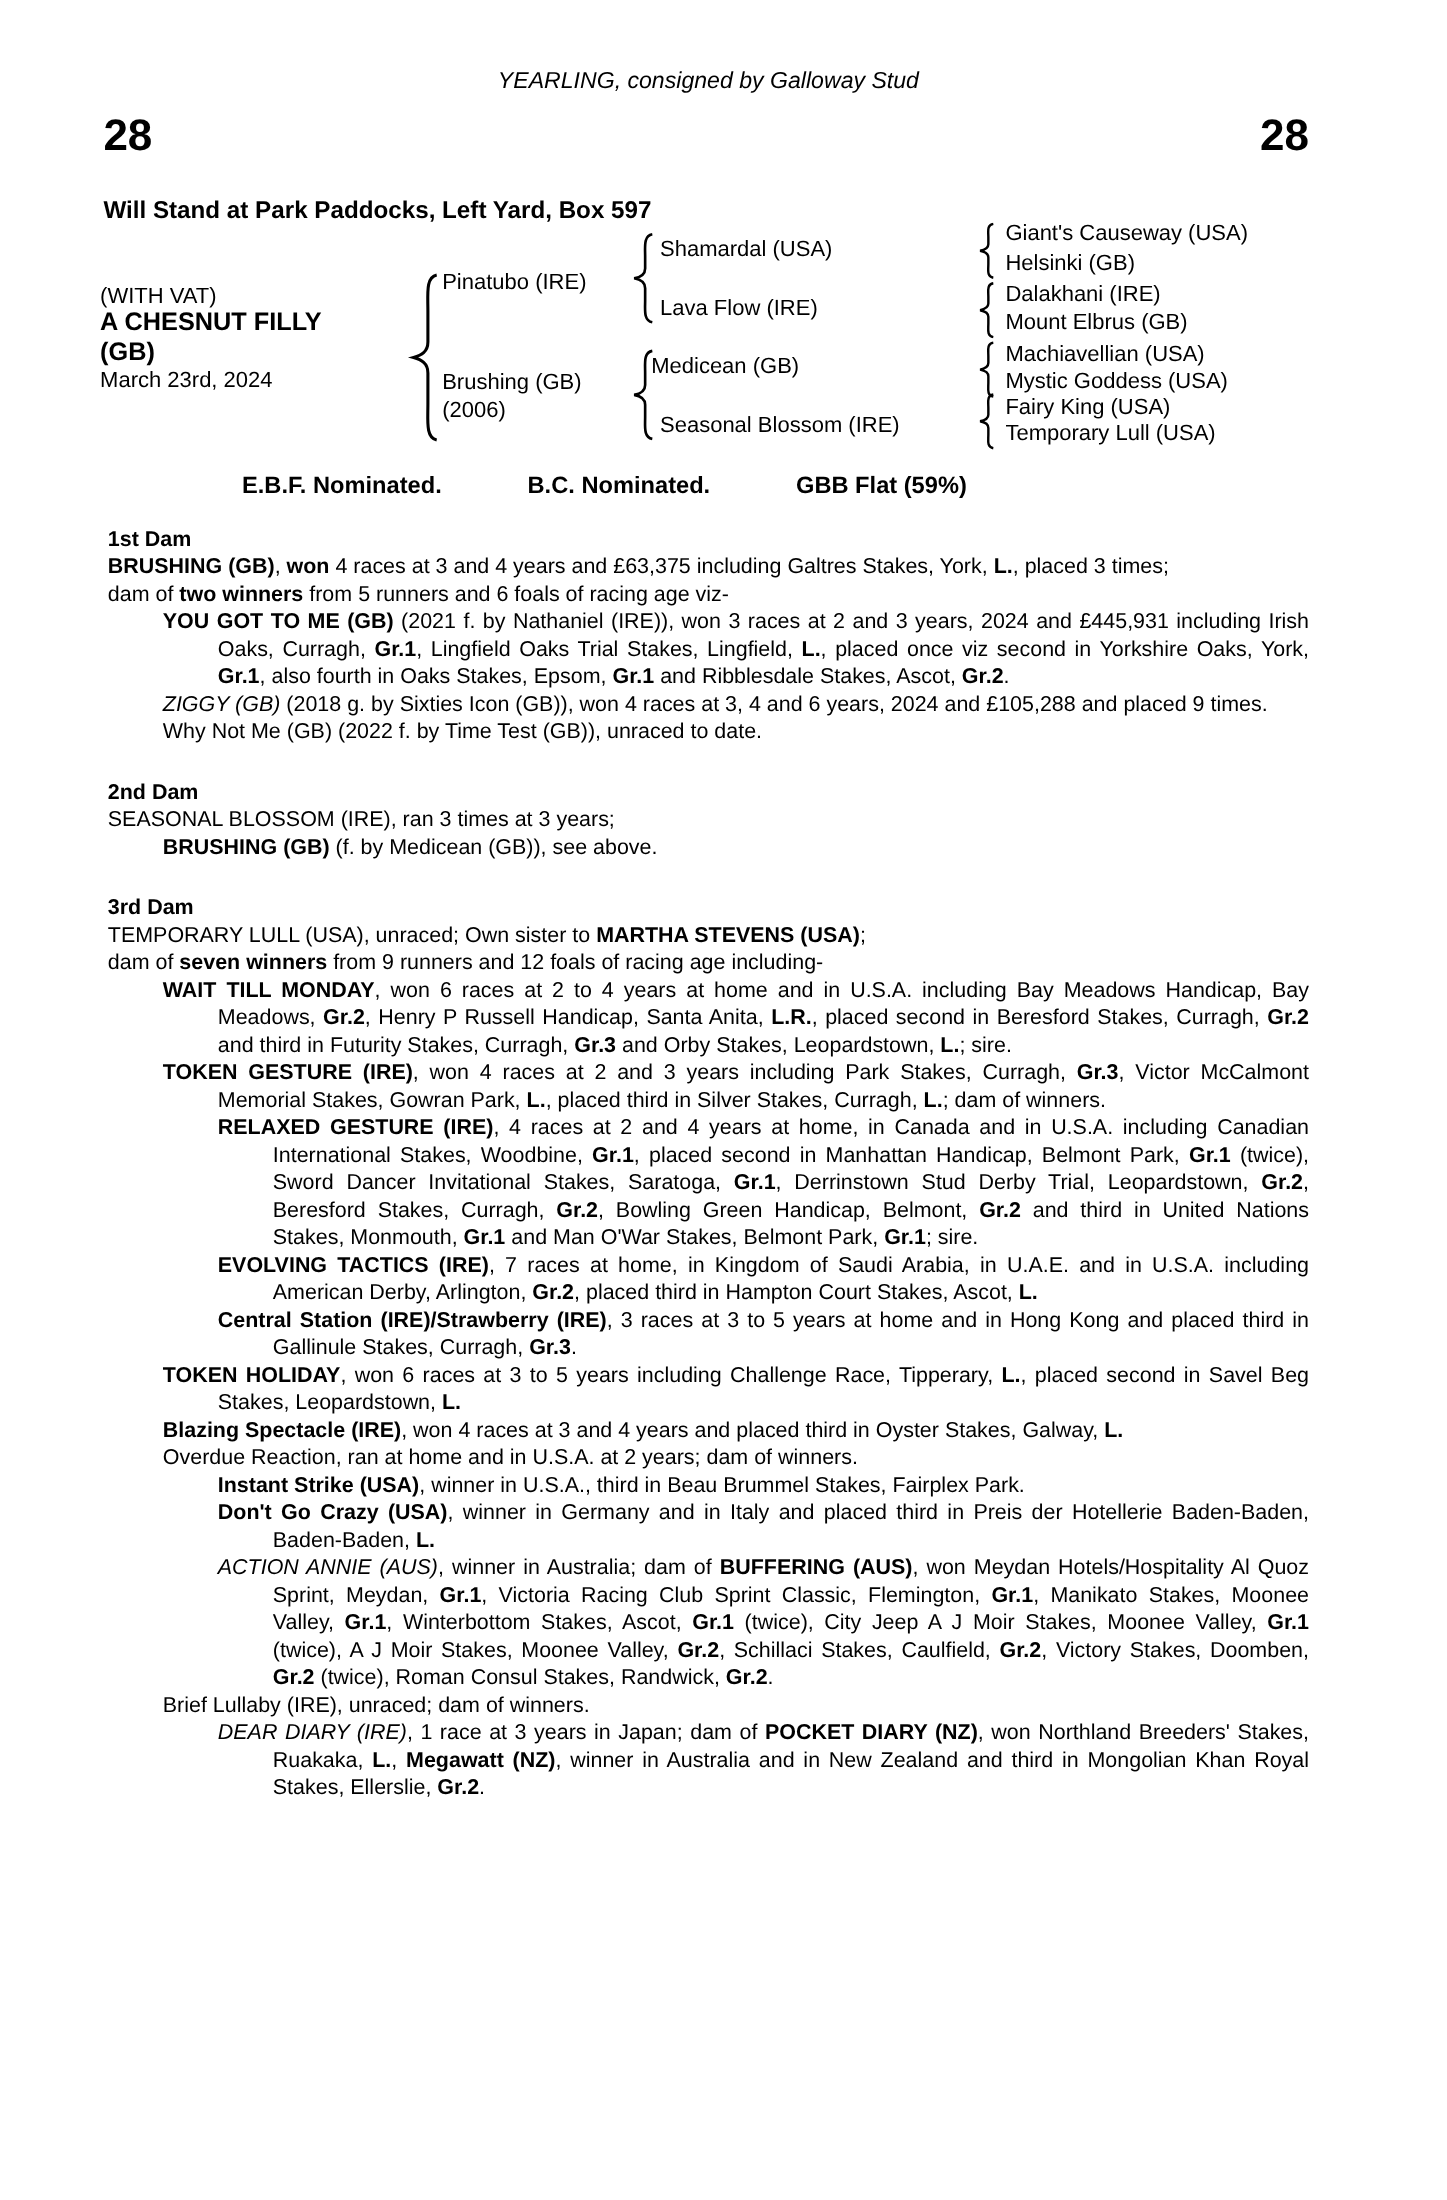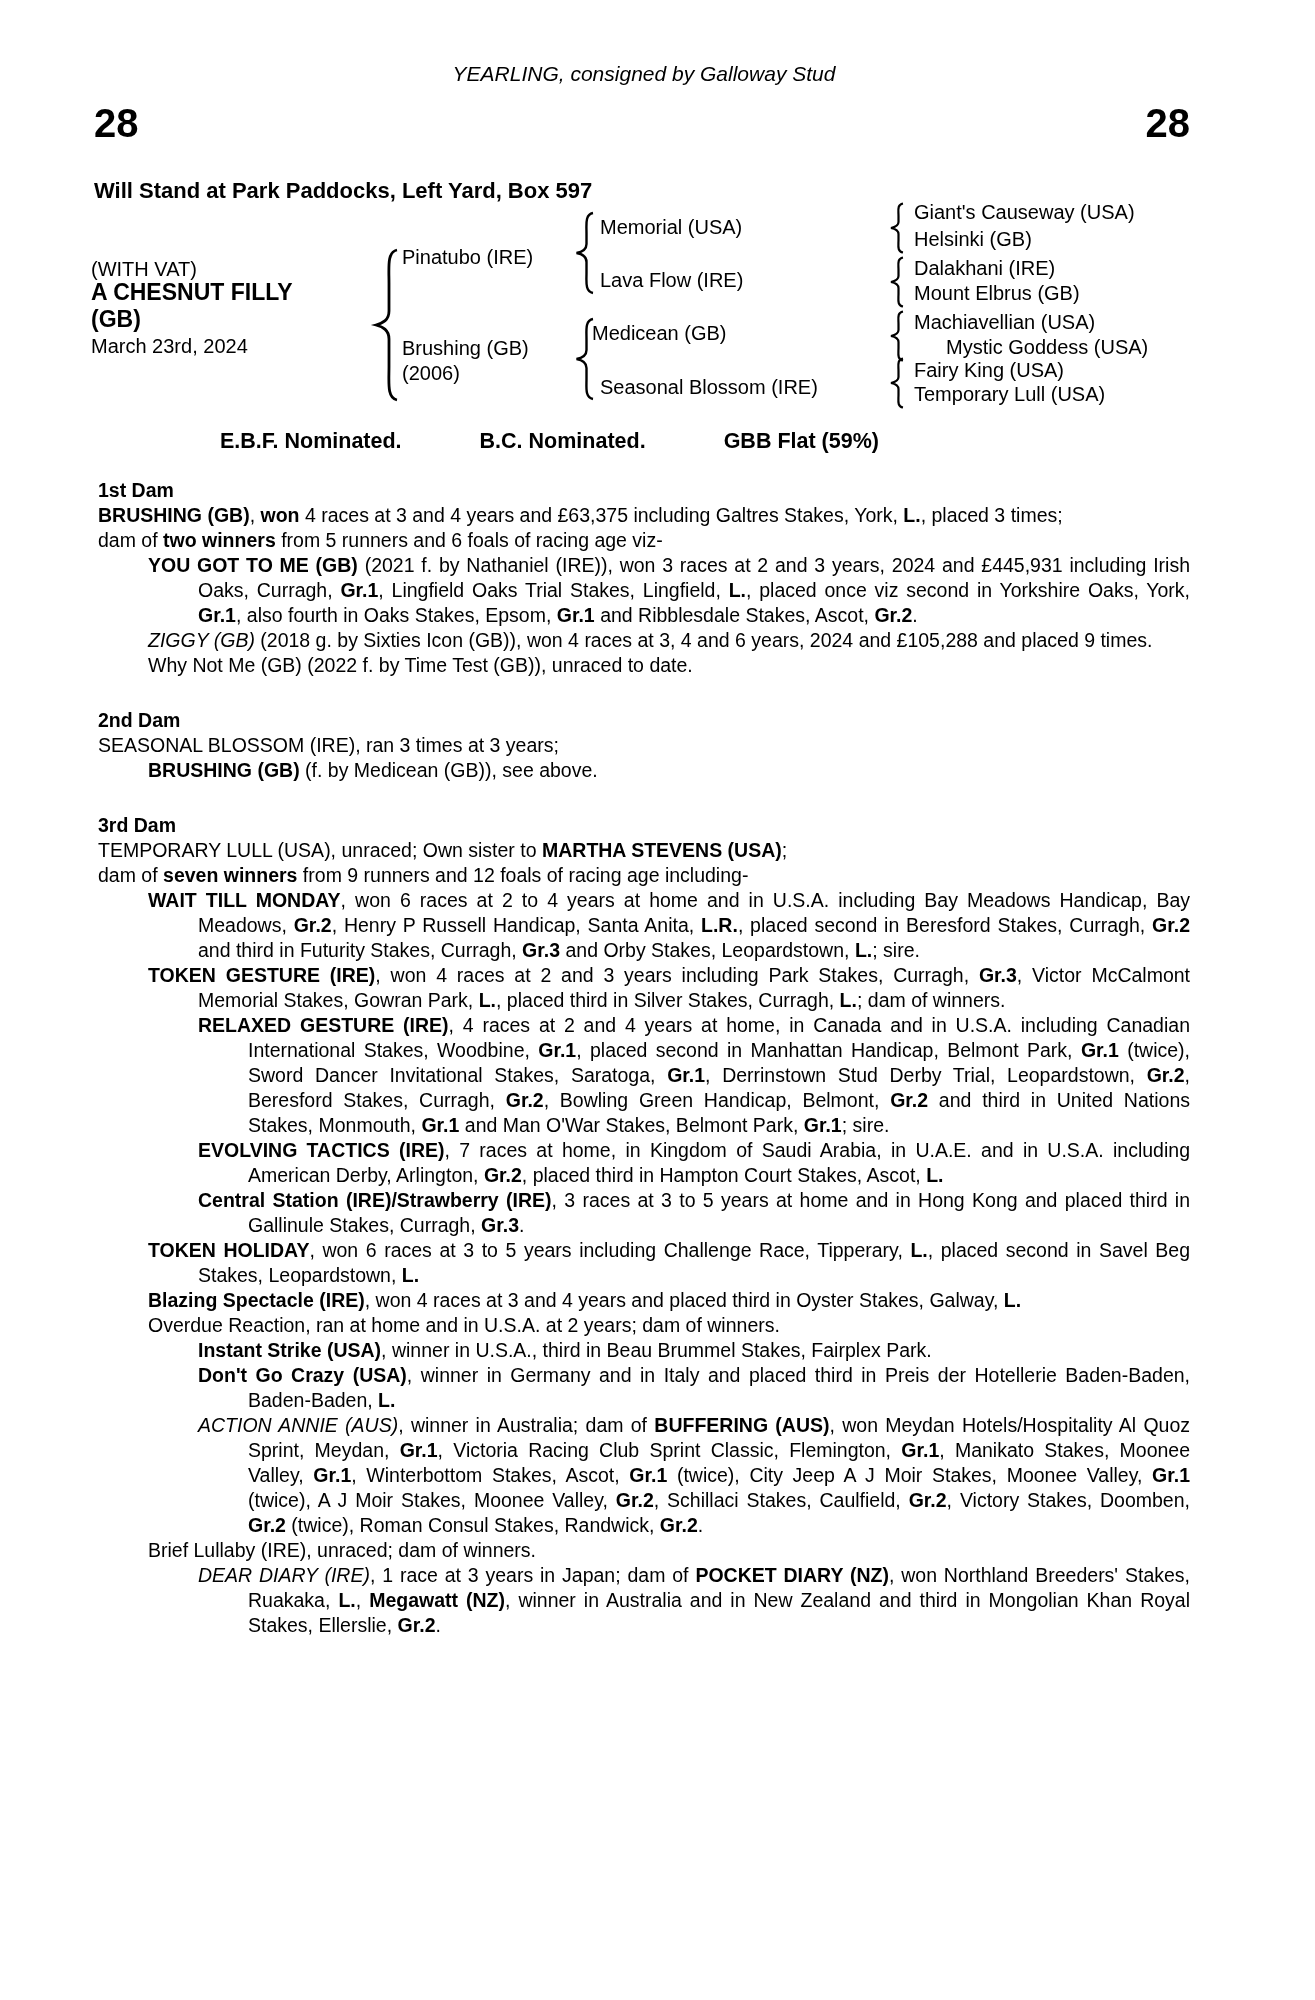--- a/index.html
+++ b/index.html
@@ -55,21 +55,21 @@
     <div class="ped-item" style="left:402px;top:141px;">Brushing (GB)</div>
     <div class="ped-item" style="left:402px;top:166px;">(2006)</div>
 
     <svg class="brace" style="left:572px;top:16px;" width="24" height="84" viewBox="0 0 24 84">
       <path d="M21 2 C13 3.5 14.5 13 14.5 22 L14.5 33 C14.5 38.5 10 41 4.5 42 C10 43 14.5 45.5 14.5 51 L14.5 62 C14.5 71 13 80.5 21 82" fill="none" stroke="#000" stroke-width="2.4"></path>
     </svg>
     <svg class="brace" style="left:572px;top:122px;" width="24" height="84" viewBox="0 0 24 84">
       <path d="M21 2 C13 3.5 14.5 13 14.5 22 L14.5 33 C14.5 38.5 10 41 4.5 42 C10 43 14.5 45.5 14.5 51 L14.5 62 C14.5 71 13 80.5 21 82" fill="none" stroke="#000" stroke-width="2.4"></path>
     </svg>
 
-    <div class="ped-item" style="left:600px;top:20px;">Memorial (USA)</div>
+    <div class="ped-item" style="left:600px;top:20px;">Shamardal (USA)</div>
     <div class="ped-item" style="left:600px;top:73px;">Lava Flow (IRE)</div>
     <div class="ped-item" style="left:592px;top:126px;">Medicean (GB)</div>
     <div class="ped-item" style="left:600px;top:180px;">Seasonal Blossom (IRE)</div>
 
     <svg class="brace" style="left:886px;top:7px;" width="20" height="52" viewBox="0 0 20 52">
       <path d="M17 1.5 C11 2.5 12.5 8.5 12.5 14 L12.5 20 C12.5 23.5 9 25.2 5 26 C9 26.8 12.5 28.5 12.5 32 L12.5 38 C12.5 43.5 11 49.5 17 50.5" fill="none" stroke="#000" stroke-width="2.2"></path>
     </svg>
     <svg class="brace" style="left:886px;top:61px;" width="20" height="52" viewBox="0 0 20 52">
       <path d="M17 1.5 C11 2.5 12.5 8.5 12.5 14 L12.5 20 C12.5 23.5 9 25.2 5 26 C9 26.8 12.5 28.5 12.5 32 L12.5 38 C12.5 43.5 11 49.5 17 50.5" fill="none" stroke="#000" stroke-width="2.2"></path>
     </svg>
@@ -78,21 +78,21 @@
     </svg>
     <svg class="brace" style="left:886px;top:162px;" width="20" height="52" viewBox="0 0 20 52">
       <path d="M17 1.5 C11 2.5 12.5 8.5 12.5 14 L12.5 20 C12.5 23.5 9 25.2 5 26 C9 26.8 12.5 28.5 12.5 32 L12.5 38 C12.5 43.5 11 49.5 17 50.5" fill="none" stroke="#000" stroke-width="2.2"></path>
     </svg>
 
     <div class="ped-item" style="left:914px;top:6px;line-height:23px;">Giant's Causeway (USA)</div>
     <div class="ped-item" style="left:914px;top:33px;line-height:23px;">Helsinki (GB)</div>
     <div class="ped-item" style="left:914px;top:62px;line-height:23px;">Dalakhani (IRE)</div>
     <div class="ped-item" style="left:914px;top:87px;line-height:23px;">Mount Elbrus (GB)</div>
     <div class="ped-item" style="left:914px;top:116px;line-height:23px;">Machiavellian (USA)</div>
-    <div class="ped-item" style="left:946px;top:141px;line-height:23px;">Mystic Goddess (USA)</div>
+    <div class="ped-item" style="left:914px;top:141px;line-height:23px;">Mystic Goddess (USA)</div>
     <div class="ped-item" style="left:914px;top:164px;line-height:23px;">Fairy King (USA)</div>
     <div class="ped-item" style="left:914px;top:188px;line-height:23px;">Temporary Lull (USA)</div>
   </div>
 
   <div class="noms">
     <span>E.B.F. Nominated.</span>
     <span>B.C. Nominated.</span>
     <span>GBB Flat (59%)</span>
   </div>
 

